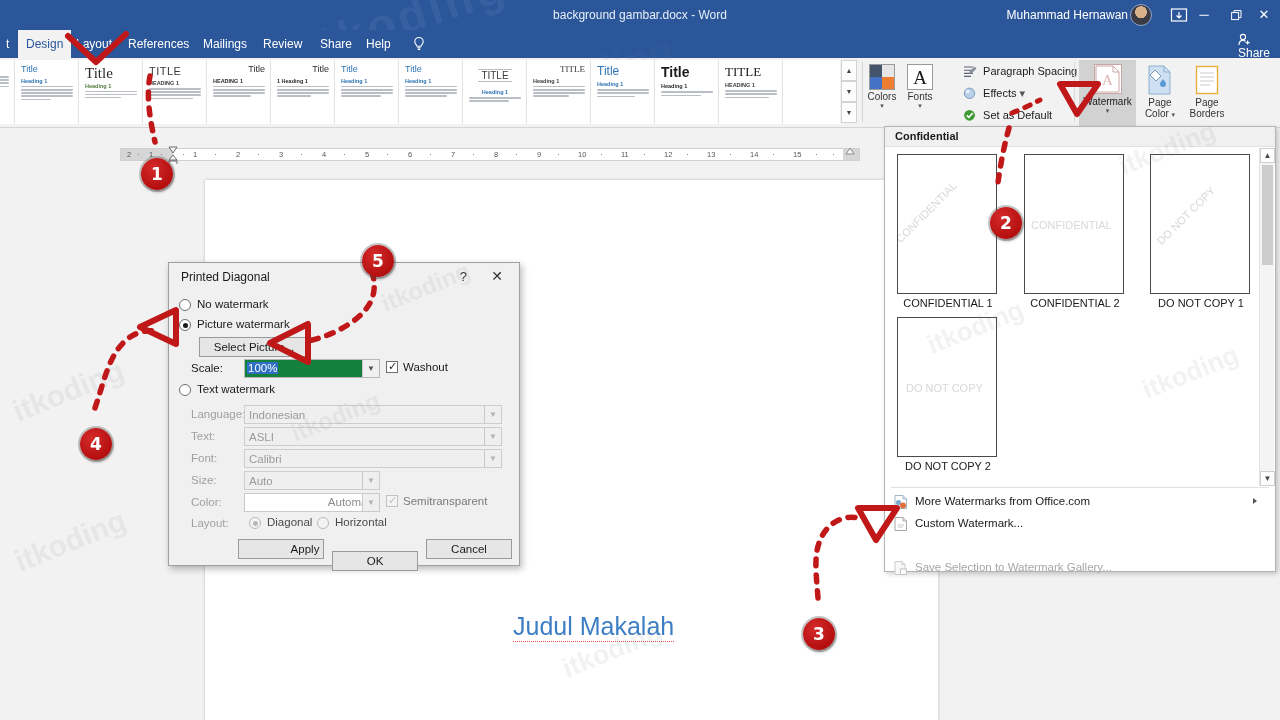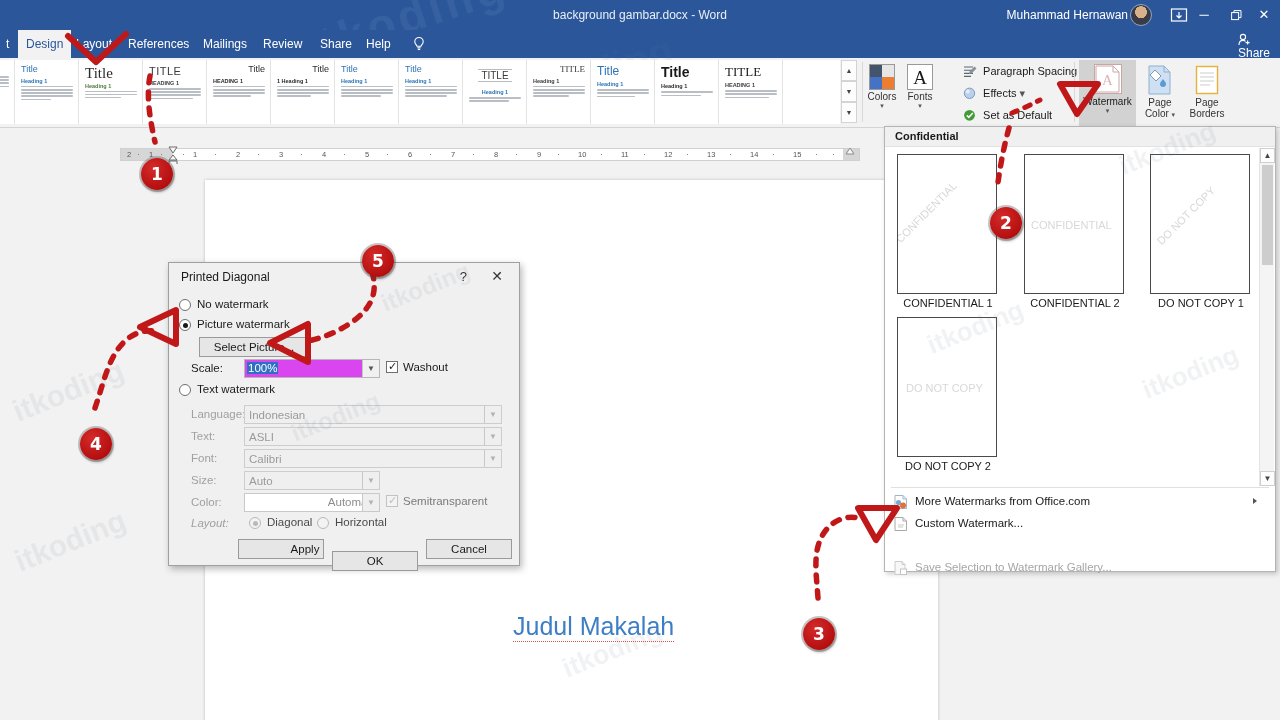--- a/index.html
+++ b/index.html
@@ -295,21 +295,21 @@
   .radio.dis.sel::after { background: #b9b9b9; }
   .dlg-lbl {
     position: absolute; font-size: 11.5px; color: #1a1a1a; white-space: nowrap;
   }
   .dlg-lbl.dis { color: #a0a0a0; }
   .dlg-btn {
     position: absolute; background: #e6e6e6; border: 1px solid #9a9a9a;
     font-size: 11.5px; color: #1a1a1a; text-align: center;
   }
   .dlg-field {
-    position: absolute; background: #d946ef; border: 1px solid #b7b7b7;
+    position: absolute; background: #15803d; border: 1px solid #b7b7b7;
     font-size: 11.5px; color: #1a1a1a;
   }
   .dlg-field.dis { background: #efefef; border-color: #cdcdcd; color: #9a9a9a; }
   .dd-arrow {
     position: absolute; right: 0; top: 0; width: 17px; height: 100%;
     background: #f0f0f0; border-left: 1px solid #c8c8c8;
     font-size: 8px; color: #555; text-align: center;
   }
   .dd-arrow.dis { color: #b2b2b2; }
   .sel-text {
@@ -833,21 +833,21 @@
     <div class="dlg-lbl dis" style="left:22px; top:233px;">Color:</div>
     <div class="dlg-field" style="left:75px; top:230px; width:136px; height:19px; background:#ffffff; border-color:#c9c9c9;">
       <span style="display:block; text-align:right; margin-top:2px; color:#8d8d8d;">Automatic</span>
       <span class="dd-arrow dis" style="line-height:18px; background:#efefef;">▼</span>
     </div>
     <div class="chk dis" style="left:217px; top:232px;">
       <span class="tick">✓</span>
     </div>
     <div class="dlg-lbl dis" style="left:234px; top:232px; color:#7a7a7a;">Semitransparent</div>
 
-    <div class="dlg-lbl dis" style="left:22px; top:254px;font-style:italic;">Layout:</div>
+    <div class="dlg-lbl dis" style="left:22px; top:254px;">Layout:</div>
     <div class="radio dis sel" style="left:80px; top:254px;"></div>
     <div class="dlg-lbl" style="left:98px; top:253px; color:#4a4a4a;">Diagonal</div>
     <div class="radio dis" style="left:148px; top:254px;"></div>
     <div class="dlg-lbl" style="left:166px; top:253px; color:#4a4a4a;">Horizontal</div>
 
     <div class="dlg-btn" style="left:69px; top:276px; width:86px; height:20px; line-height:19px;padding-left:48px;">Apply</div>
     <div class="dlg-btn" style="left:163px; top:288px; width:86px; height:20px; line-height:19px;">OK</div>
     <div class="dlg-btn" style="left:257px; top:276px; width:86px; height:20px; line-height:19px;">Cancel</div>
 
     <div class="itk" style="left:210px; top:10px; font-size:24px;">itkoding</div>

